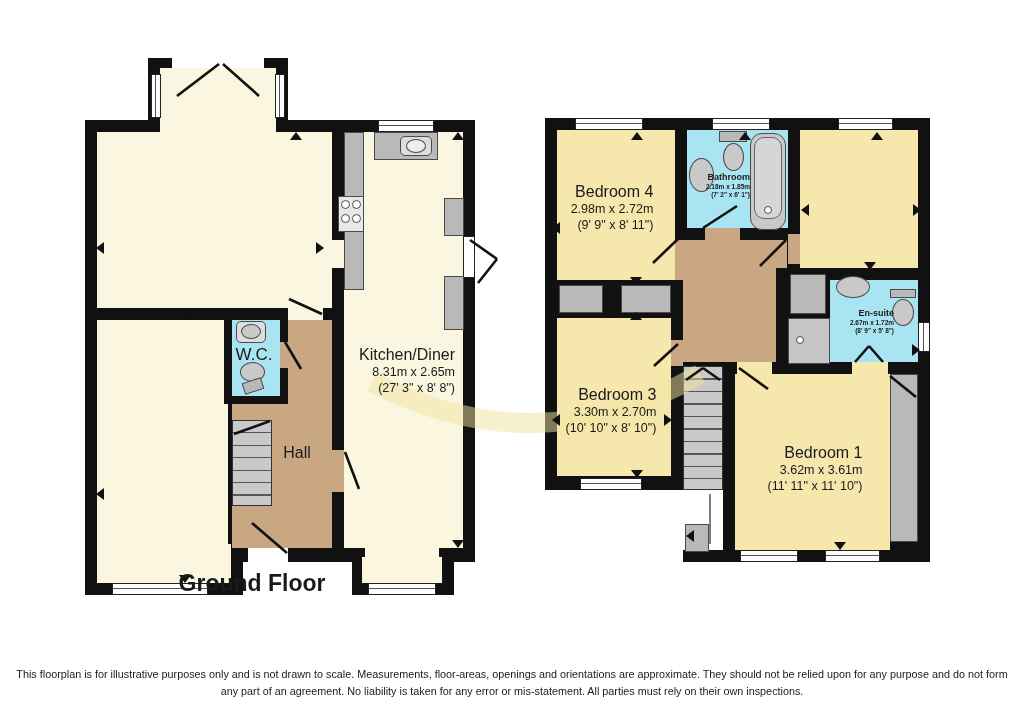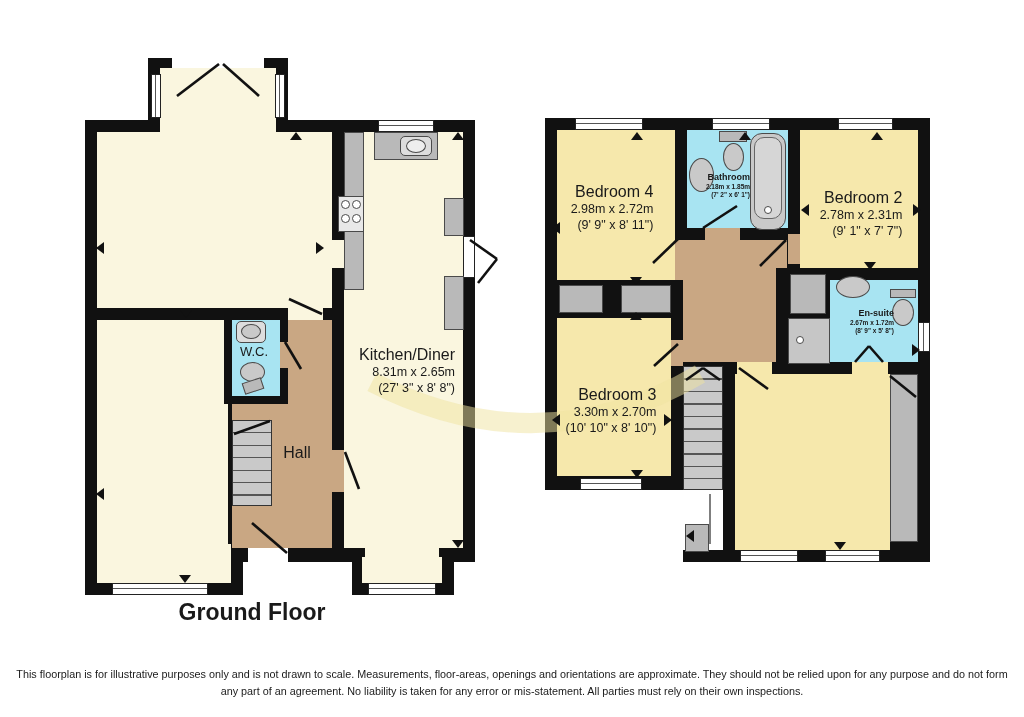--- a/index.html
+++ b/index.html
@@ -213,49 +213,49 @@
   <div class="tri lf" style="left:684px;top:532px;"></div>
   <div class="tri" style="left:834px;top:542px;"></div>
 
 
   <div class="lbl" style="left:407px;top:345px;">
     <div class="rname">Kitchen/Diner</div>
     <div class="rdim">8.31m x 2.65m</div>
     <div class="rdim">(27' 3" x 8' 8")</div>
   </div>
   <div class="lbl" style="left:254px;top:344px;">
-    <div class="rname" style="font-size:13px;">W.C.</div>
+    <div class="rname" style="font-size:17px;">W.C.</div>
   </div>
   <div class="lbl" style="left:297px;top:443px;">
     <div class="halltxt">Hall</div>
   </div>
 
   <div class="lbl" style="left:612px;top:182px;">
     <div class="rname">Bedroom 4</div>
     <div class="rdim">2.98m x 2.72m</div>
     <div class="rdim">(9' 9" x 8' 11")</div>
   </div>
   <div class="lbl" style="left:728px;top:172px;">
     <div class="tinyname">Bathroom</div>
     <div class="tinydim">2.18m x 1.85m</div>
     <div class="tinydim">(7' 2" x 6' 1")</div>
   </div>
-  <div class="lbl" style="left:861px;top:188px;">
-    <div class="rname">Bedroom 2</div>
-    <div class="rdim">2.78m x 2.31m</div>
-    <div class="rdim">(9' 1" x 7' 7")</div>
-  </div>
   <div class="lbl" style="left:872px;top:308px;">
     <div class="tinyname">En-suite</div>
     <div class="tinydim">2.67m x 1.72m</div>
     <div class="tinydim">(8' 9" x 5' 8")</div>
   </div>
   <div class="lbl" style="left:611px;top:385px;">
     <div class="rname">Bedroom 3</div>
     <div class="rdim">3.30m x 2.70m</div>
     <div class="rdim">(10' 10" x 8' 10")</div>
   </div>
-
-  <div class="floor-title" style="left:252px;top:599px;">Ground Floor</div>
+  <div class="lbl" style="left:815px;top:443px;">
+    <div class="rname">Bedroom 1</div>
+    <div class="rdim">3.62m x 3.61m</div>
+    <div class="rdim">(11' 11" x 11' 10")</div>
+  </div>
+
+  <div class="floor-title" style="left:252px;top:570px;">Ground Floor</div>
 
   <div class="disclaimer">This floorplan is for illustrative purposes only and is not drawn to scale. Measurements, floor-areas, openings and orientations are approximate. They should not be relied upon for any purpose and do not form any part of an agreement. No liability is taken for any error or mis-statement. All parties must rely on their own inspections.</div>
 
 </div>
 
 </body></html>

